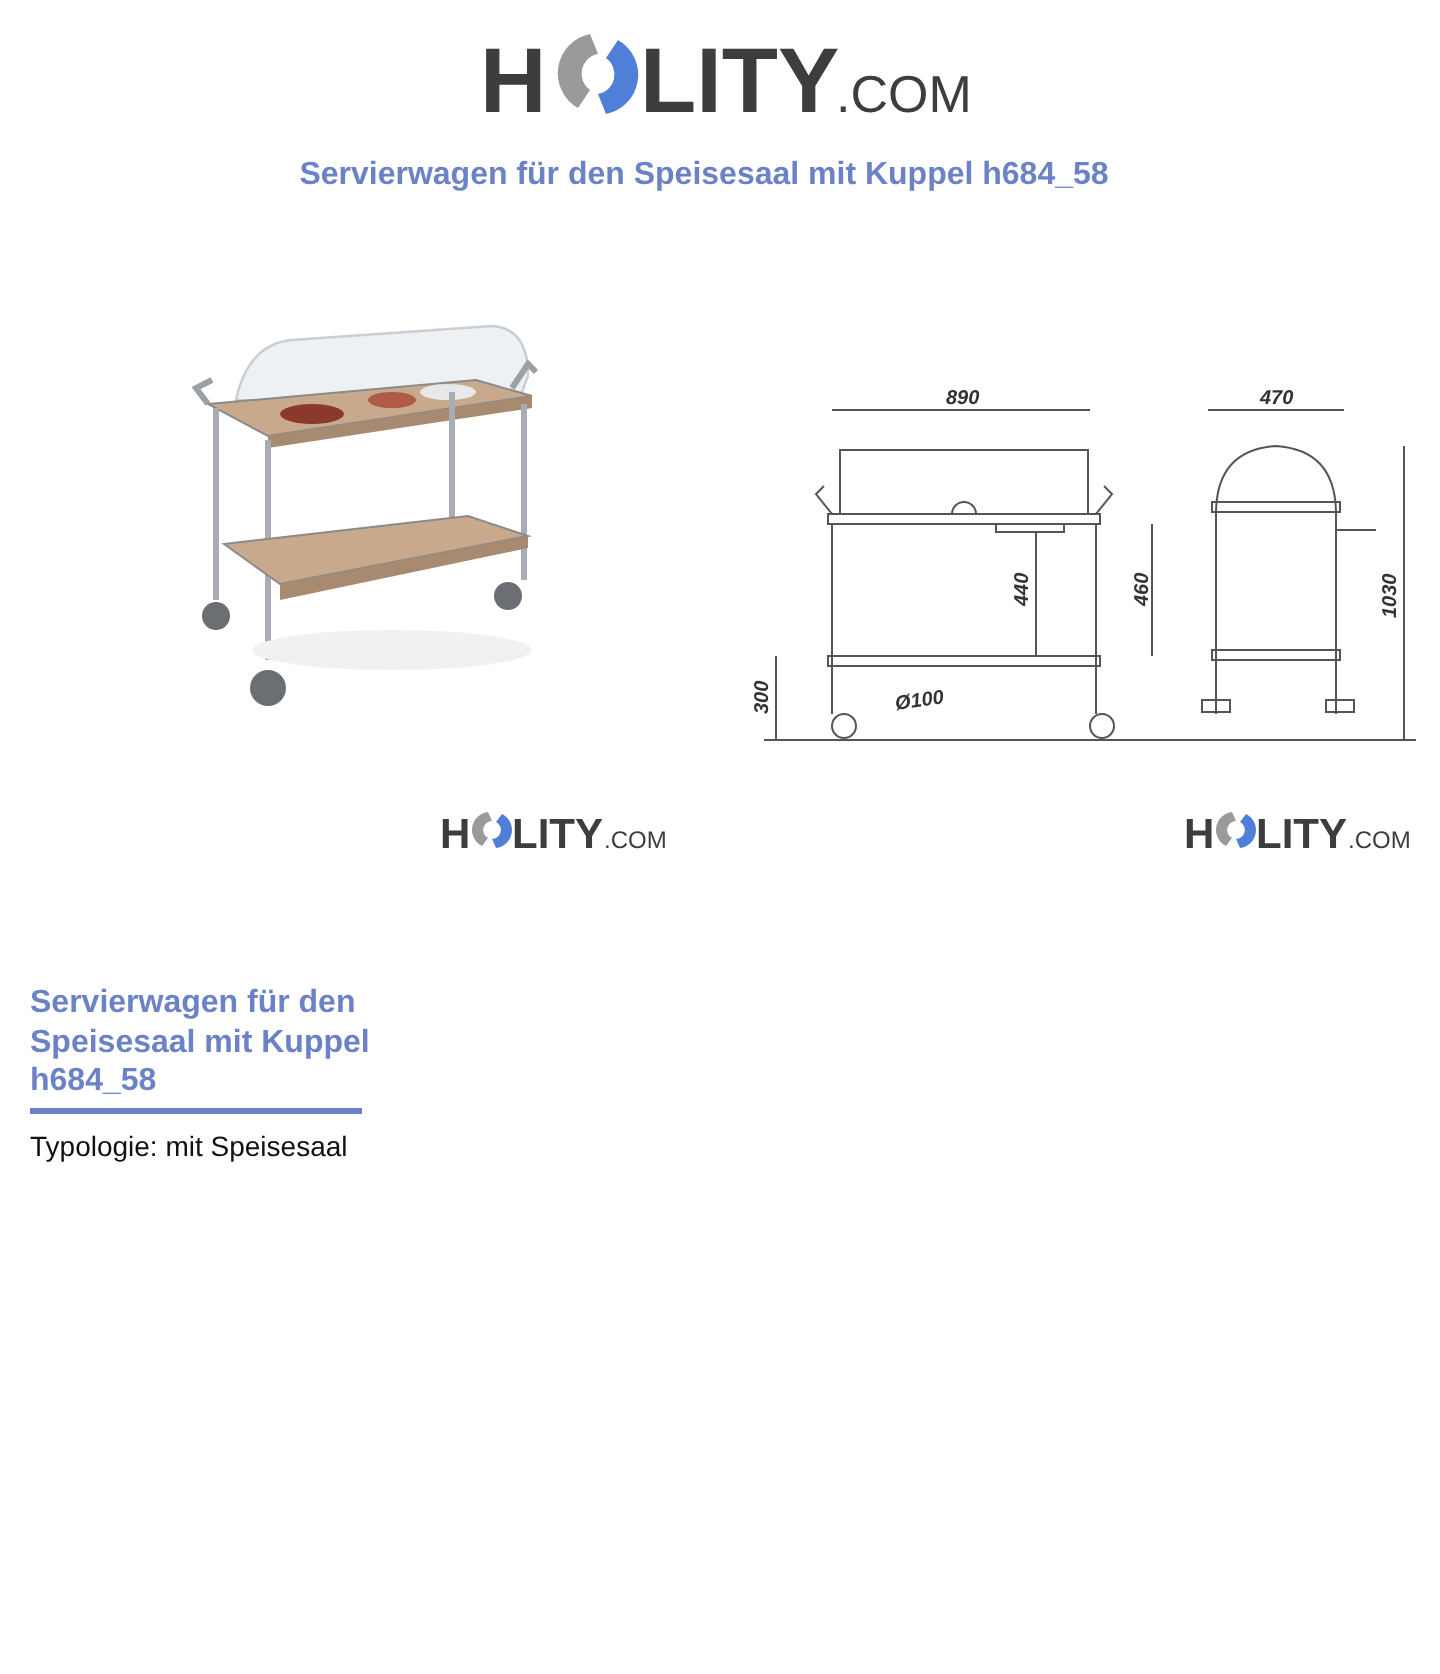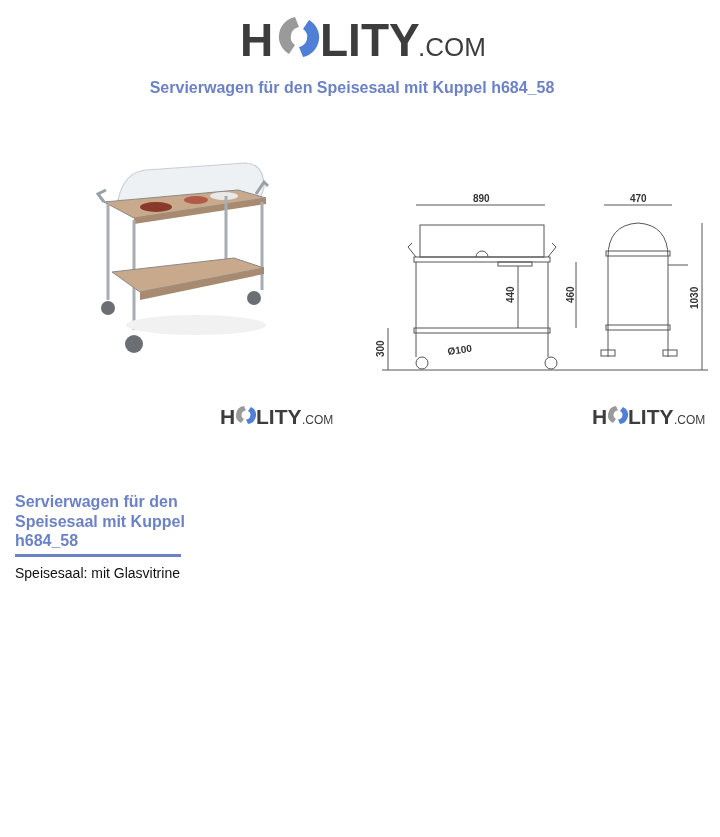--- a/index.html
+++ b/index.html
@@ -6,21 +6,21 @@
   body { width:720px; height:837px; position:relative; overflow:hidden; font-family:"Liberation Sans", sans-serif; }
   .abs { position:absolute; }
 
   
   .logo-main { left:240px; top:12px; width:245px; height:52px; }
   .logo-text { font-family:"Liberation Sans", sans-serif; font-weight:700; fill:#3d3d3d; }
 
   .page-title { left:0; width:704px; top:79px; text-align:center; font-size:16px; font-weight:700; color:#6c82c6; }
 
   .photo { left:96px; top:160px; width:178px; height:205px; }
-  .drawing { left:368px; top:185px; width:344px; height:195px; }
+  .drawing { left:368px; top:185px; width:344px; height:195px;font-style:italic; }
 
   .logo-small-1 { left:220px; top:402px; width:118px; height:28px; }
   .logo-small-2 { left:592px; top:402px; width:118px; height:28px; }
 
   .product-heading { left:15px; top:492px; width:190px; font-size:16px; font-weight:700; color:#6c82c6; line-height:19.5px; }
   .heading-rule { left:15px; top:554px; width:166px; height:3px; background:#6c82c6; }
   .typology { left:15px; top:565px; font-size:14px; color:#111111; }
 </style>
 </head>
 <body>
@@ -132,13 +132,13 @@
       <path d="M -2 -9 A 9 9 0 0 0 -5 8 L -2 4 A 4.5 4.5 0 0 1 0 -4.5 Z" fill="#9a9a9a"></path>
       <path d="M 2 9 A 9 9 0 0 0 5 -8 L 2 -4 A 4.5 4.5 0 0 1 0 4.5 Z" fill="#4f7fd6"></path>
     </g>
     <text x="36" y="22" font-family="Liberation Sans, sans-serif" font-weight="700" font-size="21" fill="#3d3d3d">LITY</text>
     <text x="82" y="22" font-family="Liberation Sans, sans-serif" font-size="12" fill="#3d3d3d">.COM</text>
   </svg>
 </div>
 
 <div class="abs product-heading">Servierwagen für den Speisesaal mit Kuppel h684_58</div>
 <div class="abs heading-rule"></div>
-<div class="abs typology">Speisesaal: mit Glasvitrine</div>
+<div class="abs typology">Typologie: mit Speisesaal</div>
 
 </body></html>

